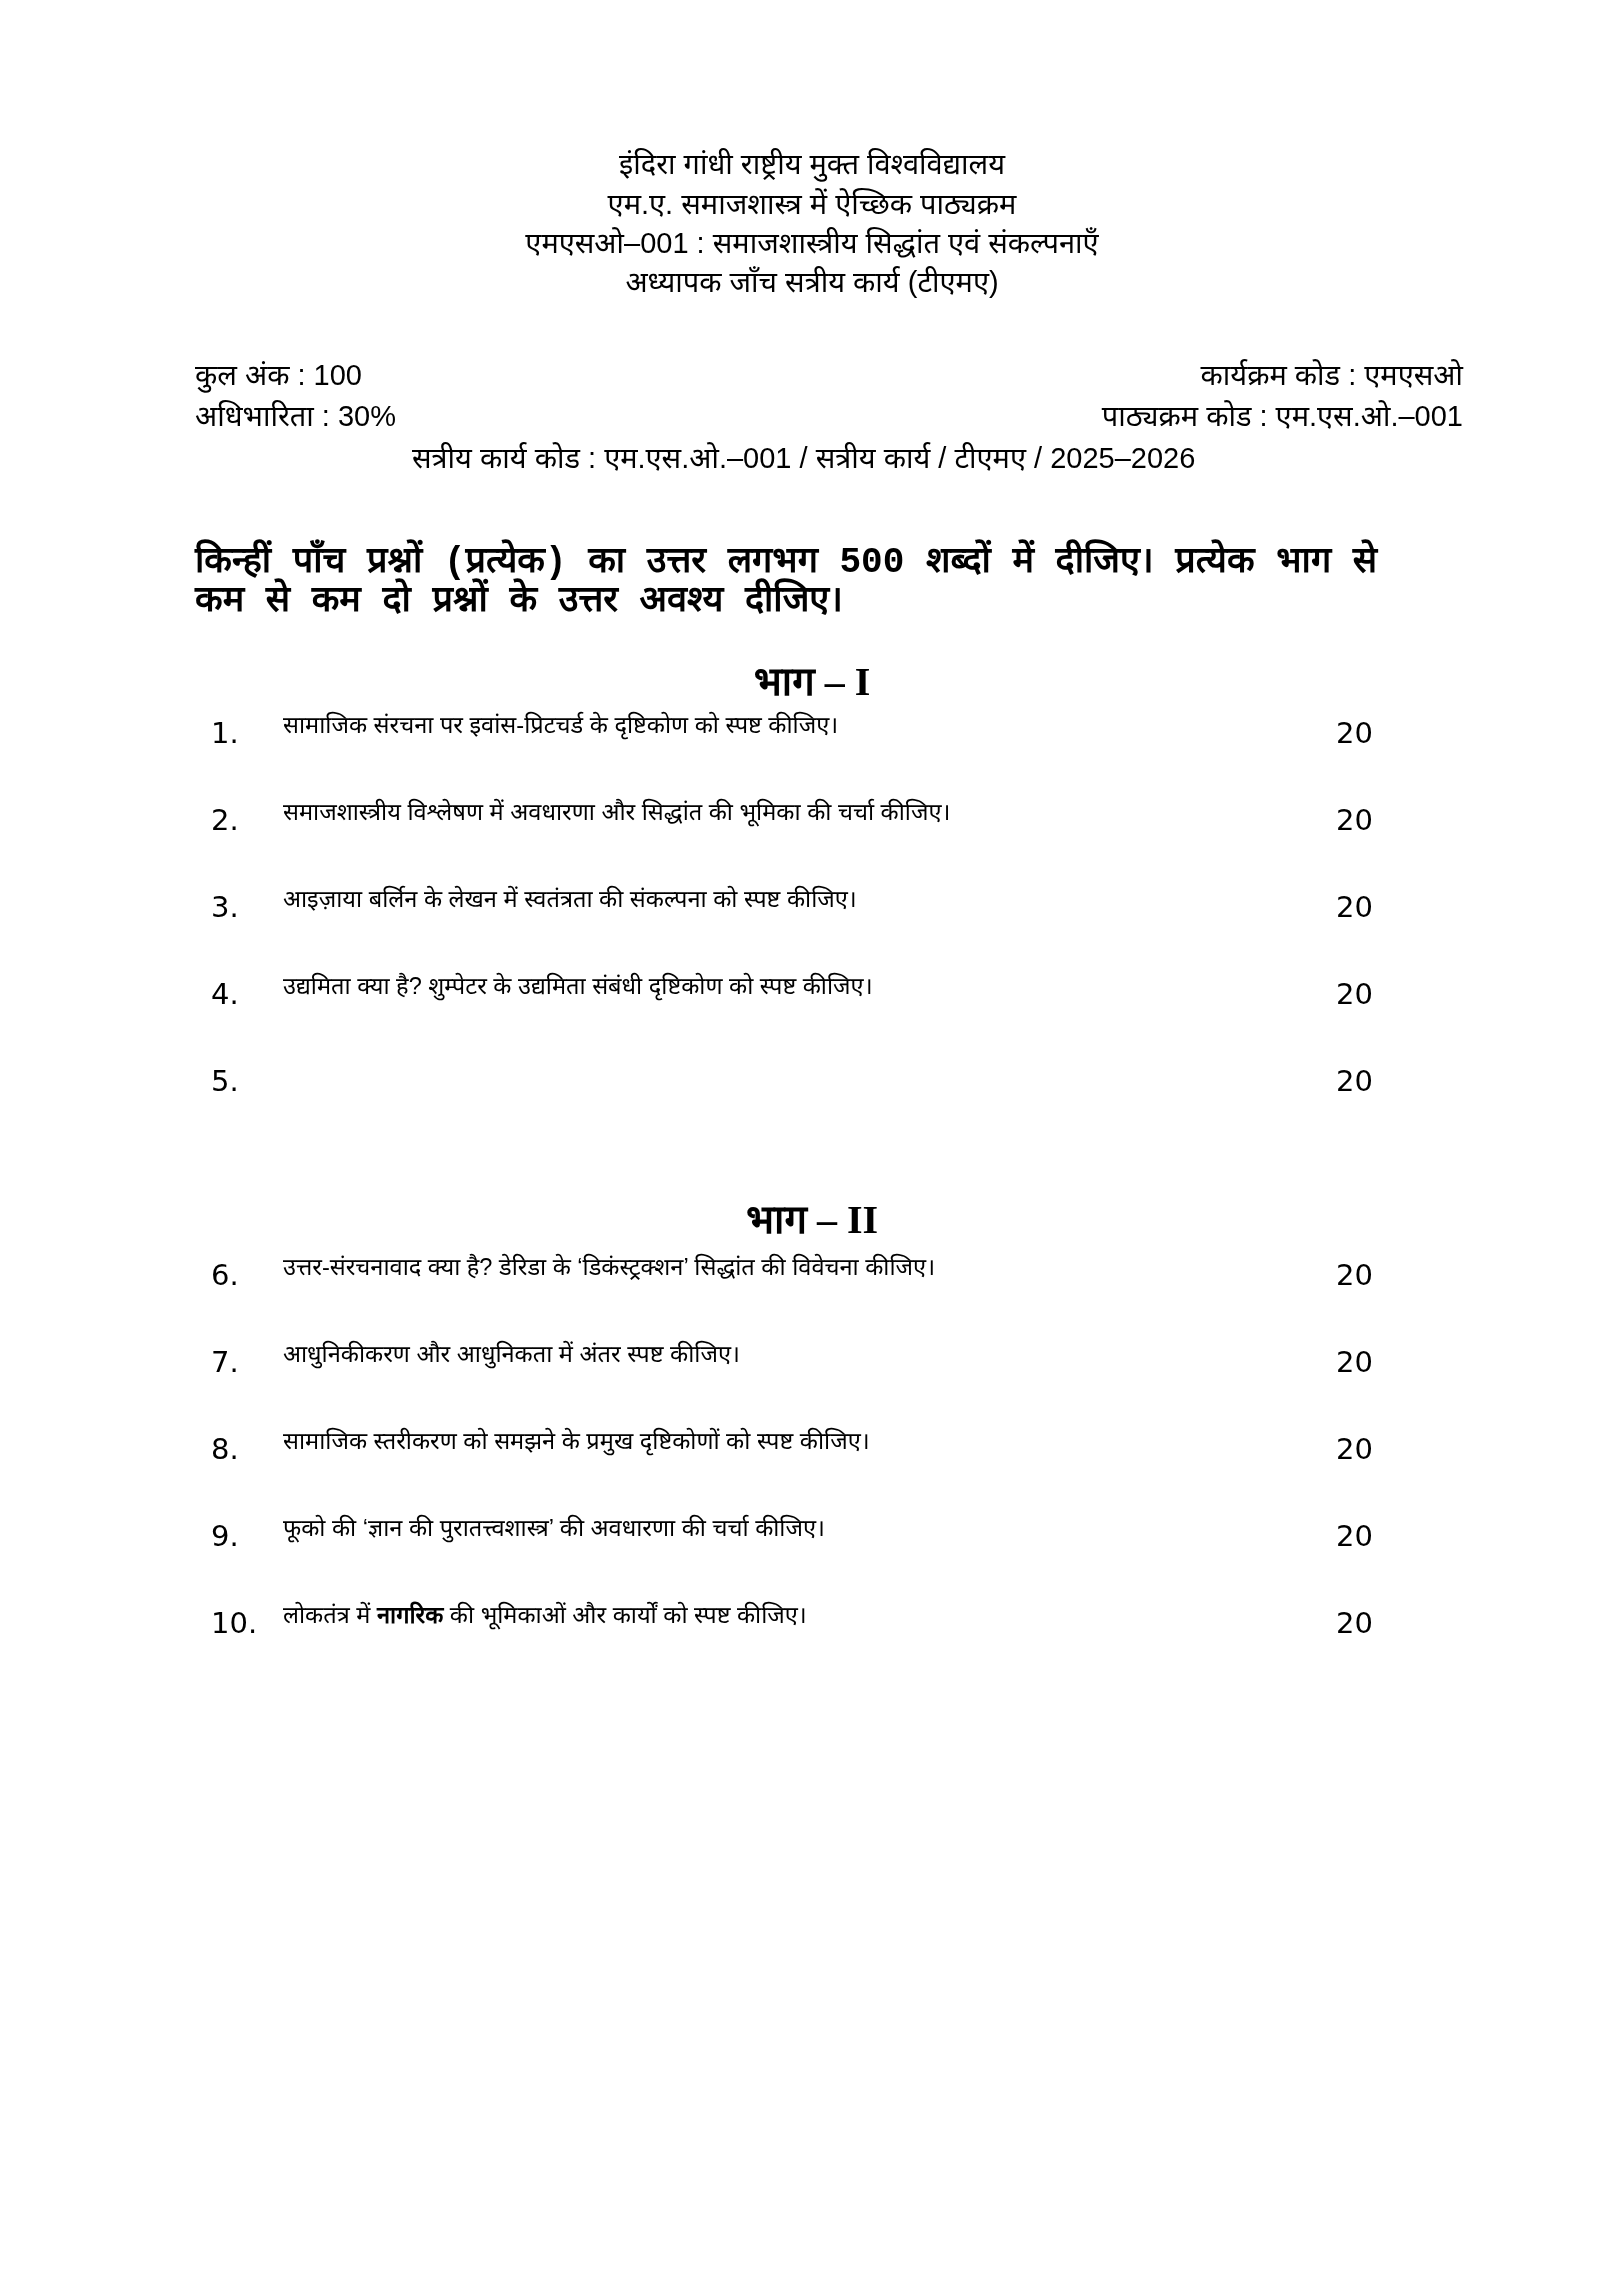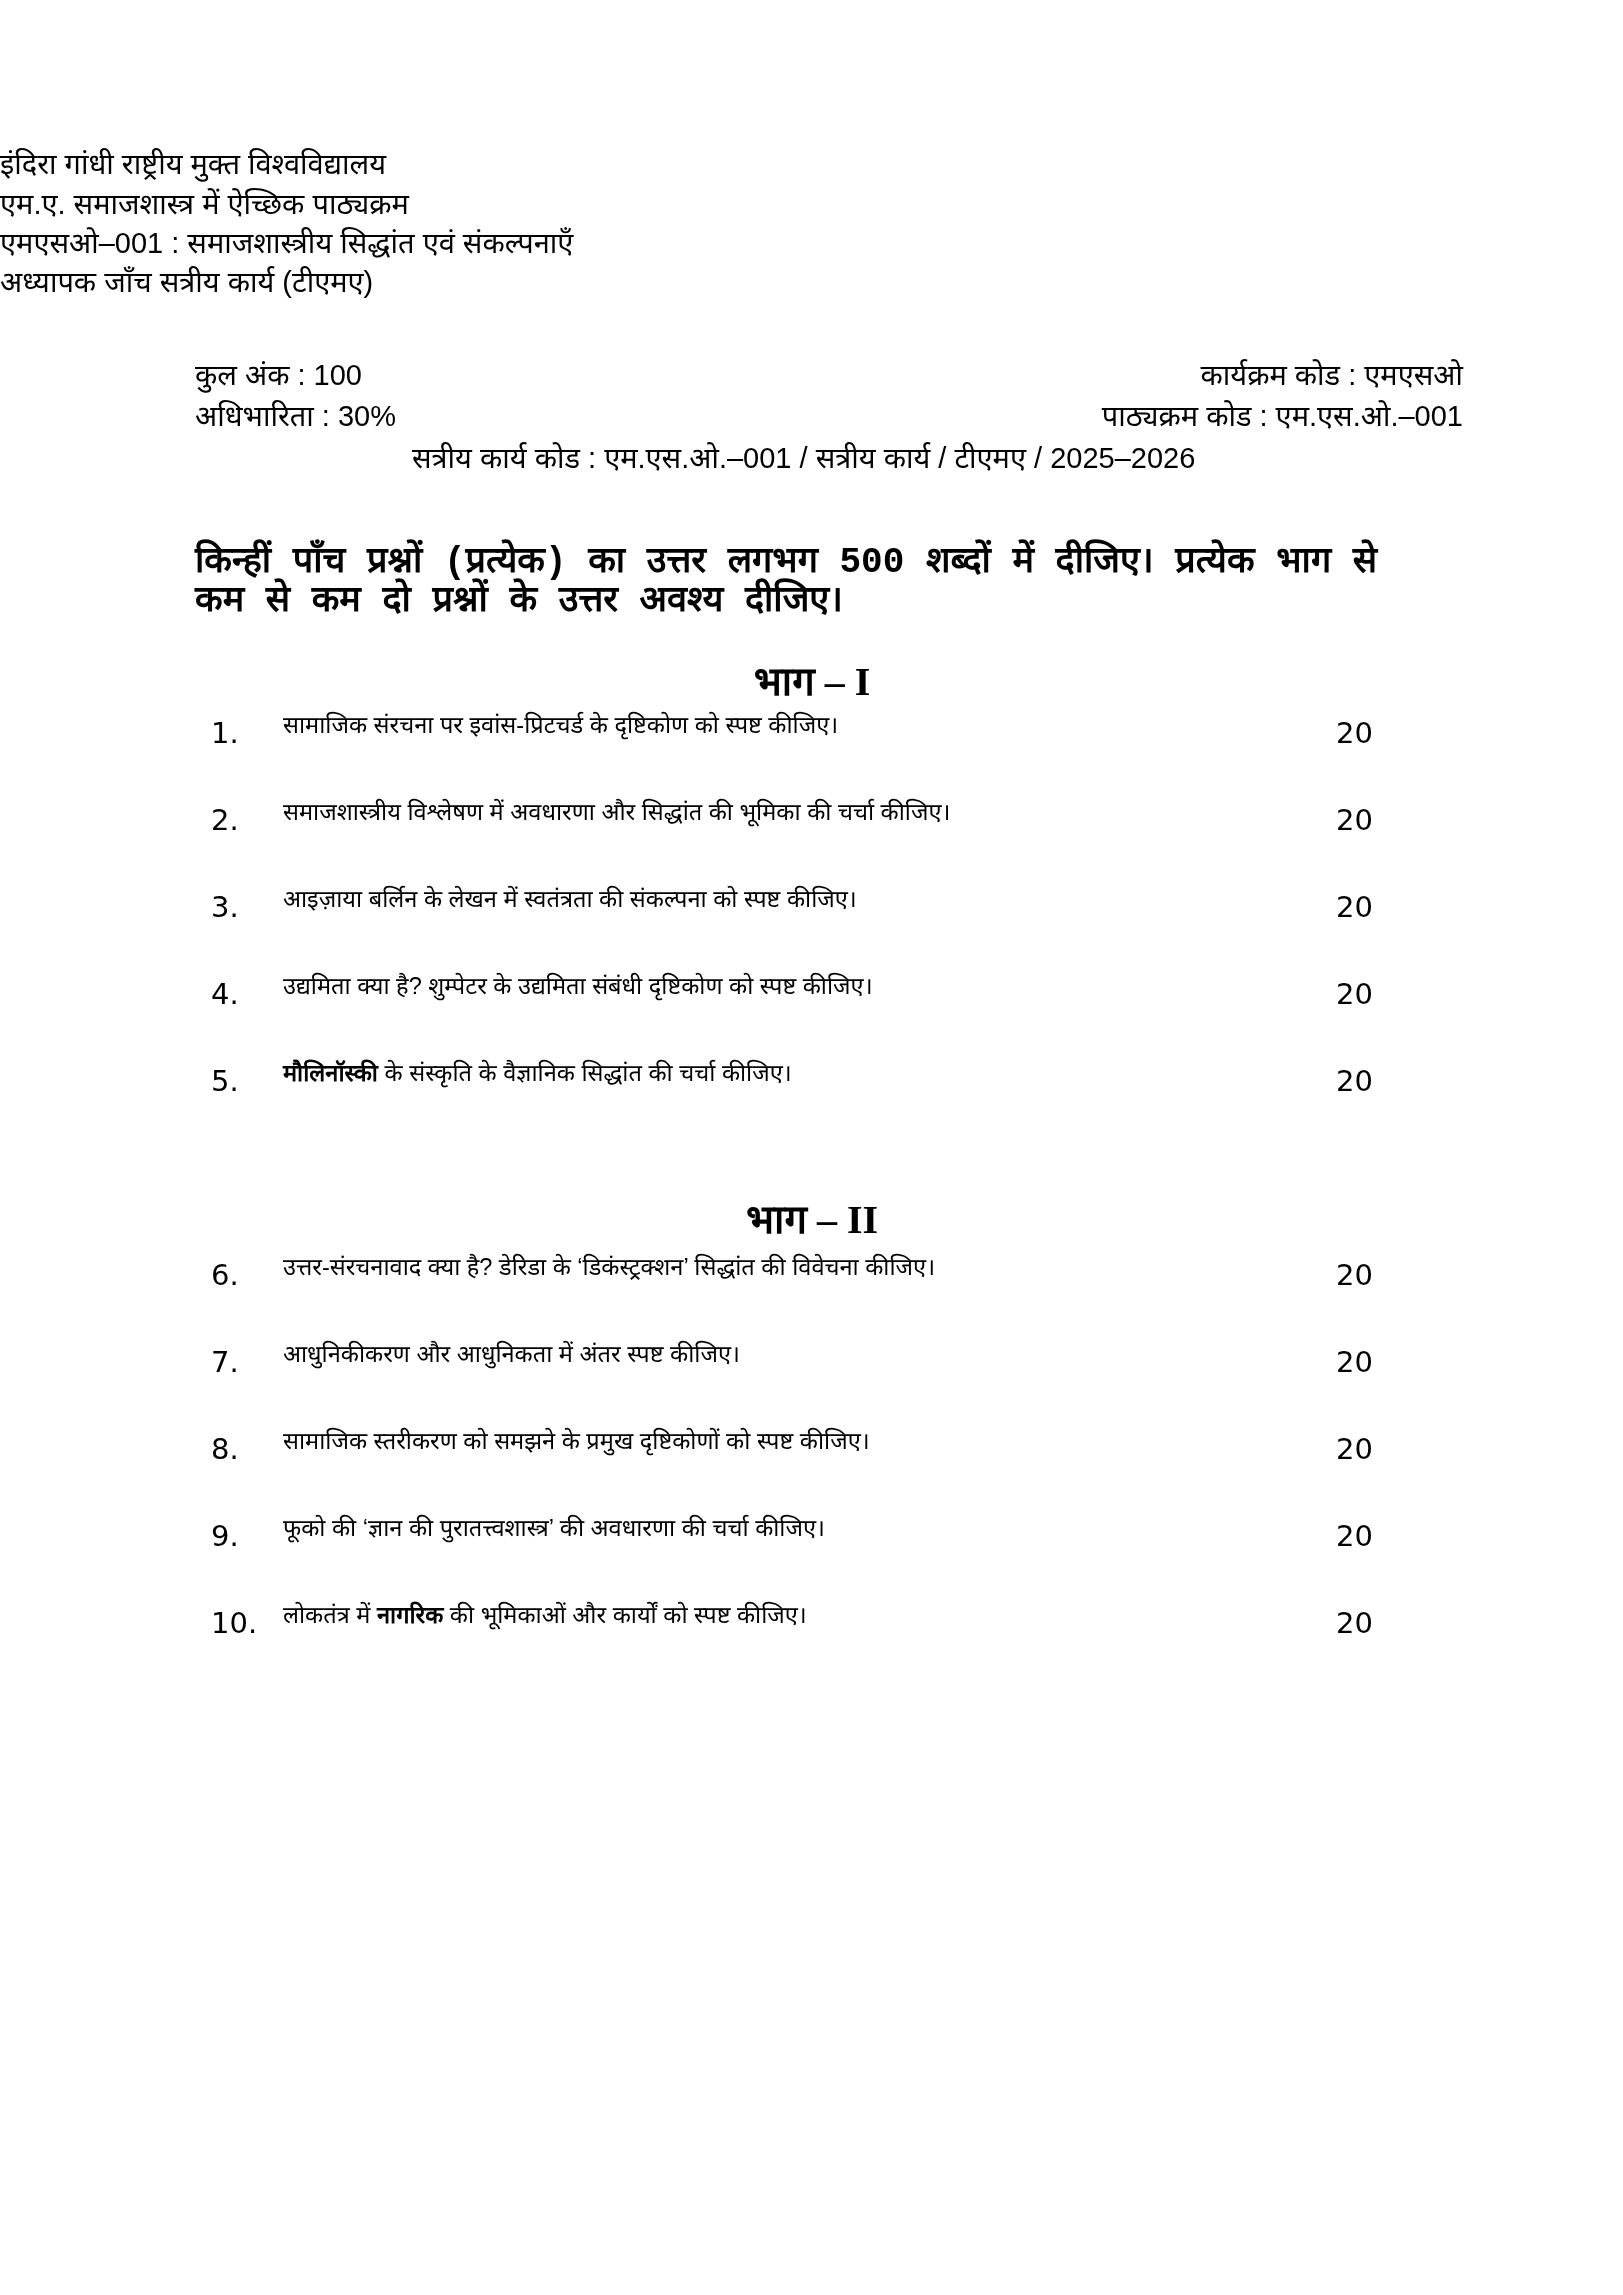--- a/index.html
+++ b/index.html
@@ -1,18 +1,18 @@
 <!DOCTYPE html>
 <html style="font-size:10.5px"><head>
 <meta charset="utf-8">
 <style>
   html, body { margin: 0; padding: 0; background: #ffffff; }
   body { width: 1624px; height: 2295px; position: relative; overflow: hidden; color: #000; }
   .page { position: absolute; left: 0; top: 0; width: 1624px; height: 2295px; background: #fff; }
-  .hdr { position: absolute; left: 0; width: 1624px; 
+  .hdr { position: absolute; left: 0; width: 1624px; text-align: center;
          font-family: "Liberation Sans Narrow", "Liberation Sans", sans-serif;
          font-size: 29px; line-height: 38px; transform-origin: center; }
   .hdr-title { top: 145px; }
   .hdr-prog { top: 185px; }
   .hdr-course { top: 224px; }
   .hdr-tma { top: 263px; }
   .meta { position: absolute; font-family: "Liberation Sans", sans-serif; font-size: 29px; line-height: 37px; }
   .meta.left { left: 195px; text-align: right; }
   .meta.right { right: 161px; text-align: center; }
   .meta-total { top: 357px; }
@@ -64,21 +64,20 @@
     <span class="q-text">आइज़ाया बर्लिन के लेखन में स्वतंत्रता की संकल्पना को स्पष्ट कीजिए।</span>
     <span class="q-marks">20</span>
   </div>
   <div class="q-row" style="top:969px">
     <span class="q-num">4.</span>
     <span class="q-text">उद्यमिता क्या है? शुम्पेटर के उद्यमिता संबंधी दृष्टिकोण को स्पष्ट कीजिए।</span>
     <span class="q-marks">20</span>
   </div>
   <div class="q-row" style="top:1056px">
     <span class="q-num">5.</span>
-    <span class="q-text"><b>मौलिनॉस्की</b><span> के संस्कृति के वैज्ञानिक सिद्धांत की चर्चा कीजिए।</span></span>
     <span class="q-marks">20</span>
   </div>
 
   <div class="section-head section-2">भाग – II</div>
 
   <div class="q-row" style="top:1250px">
     <span class="q-num">6.</span>
     <span class="q-text">उत्तर-संरचनावाद क्या है? डेरिडा के ‘डिकंस्ट्रक्शन’ सिद्धांत की विवेचना कीजिए।</span>
     <span class="q-marks">20</span>
   </div>

